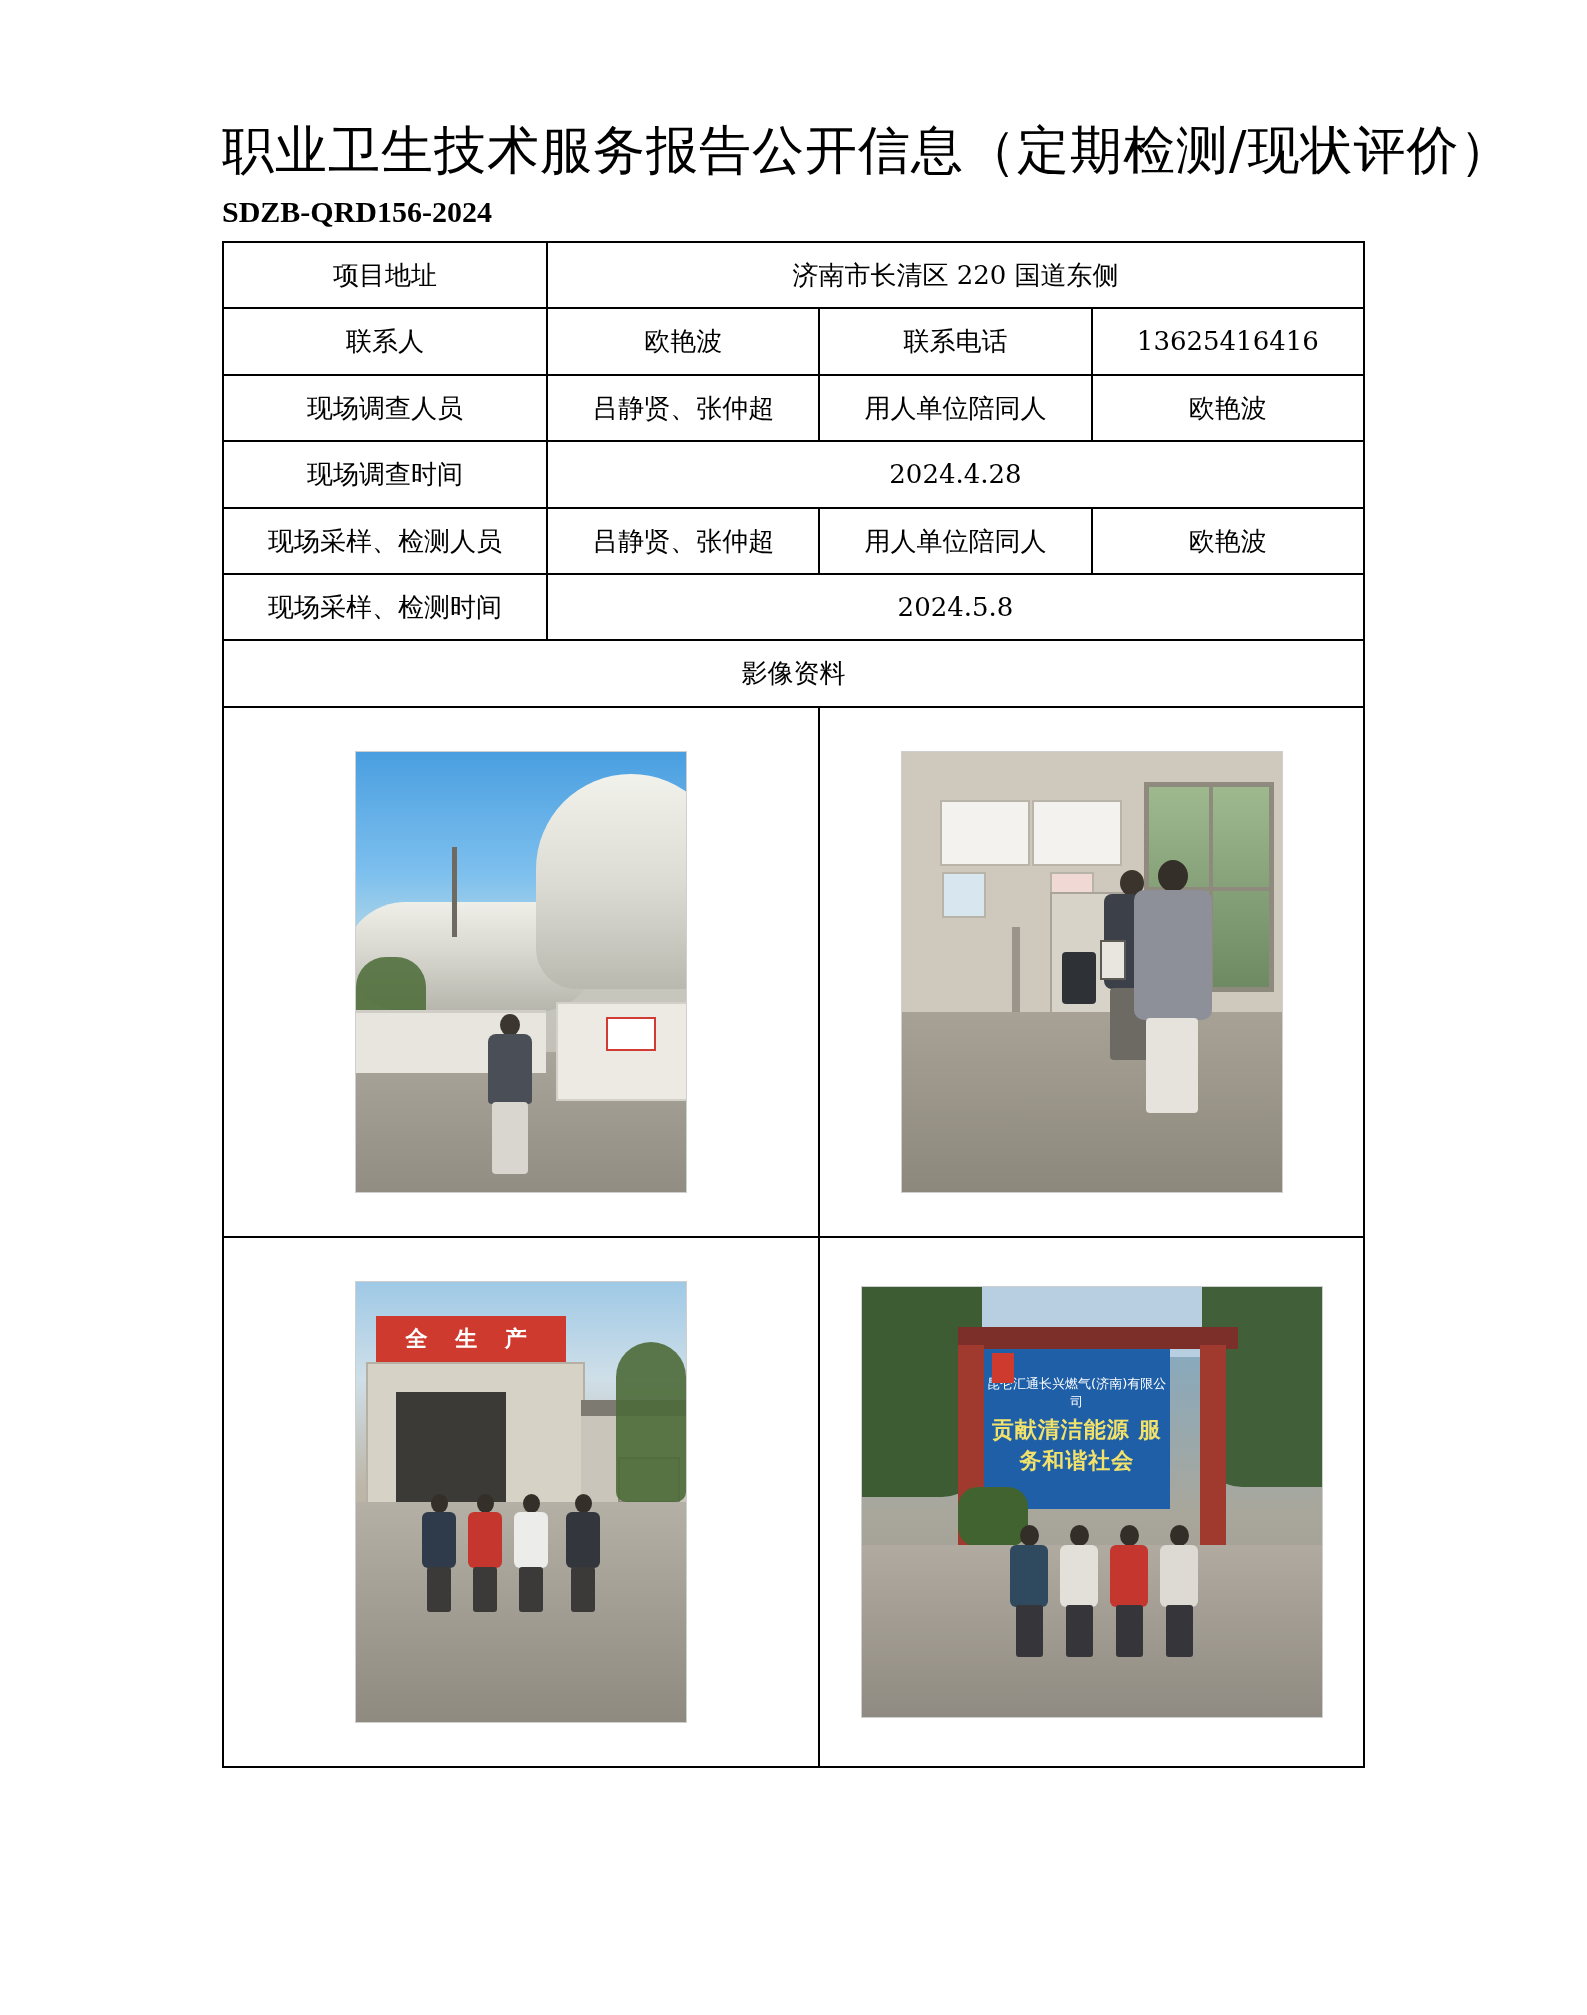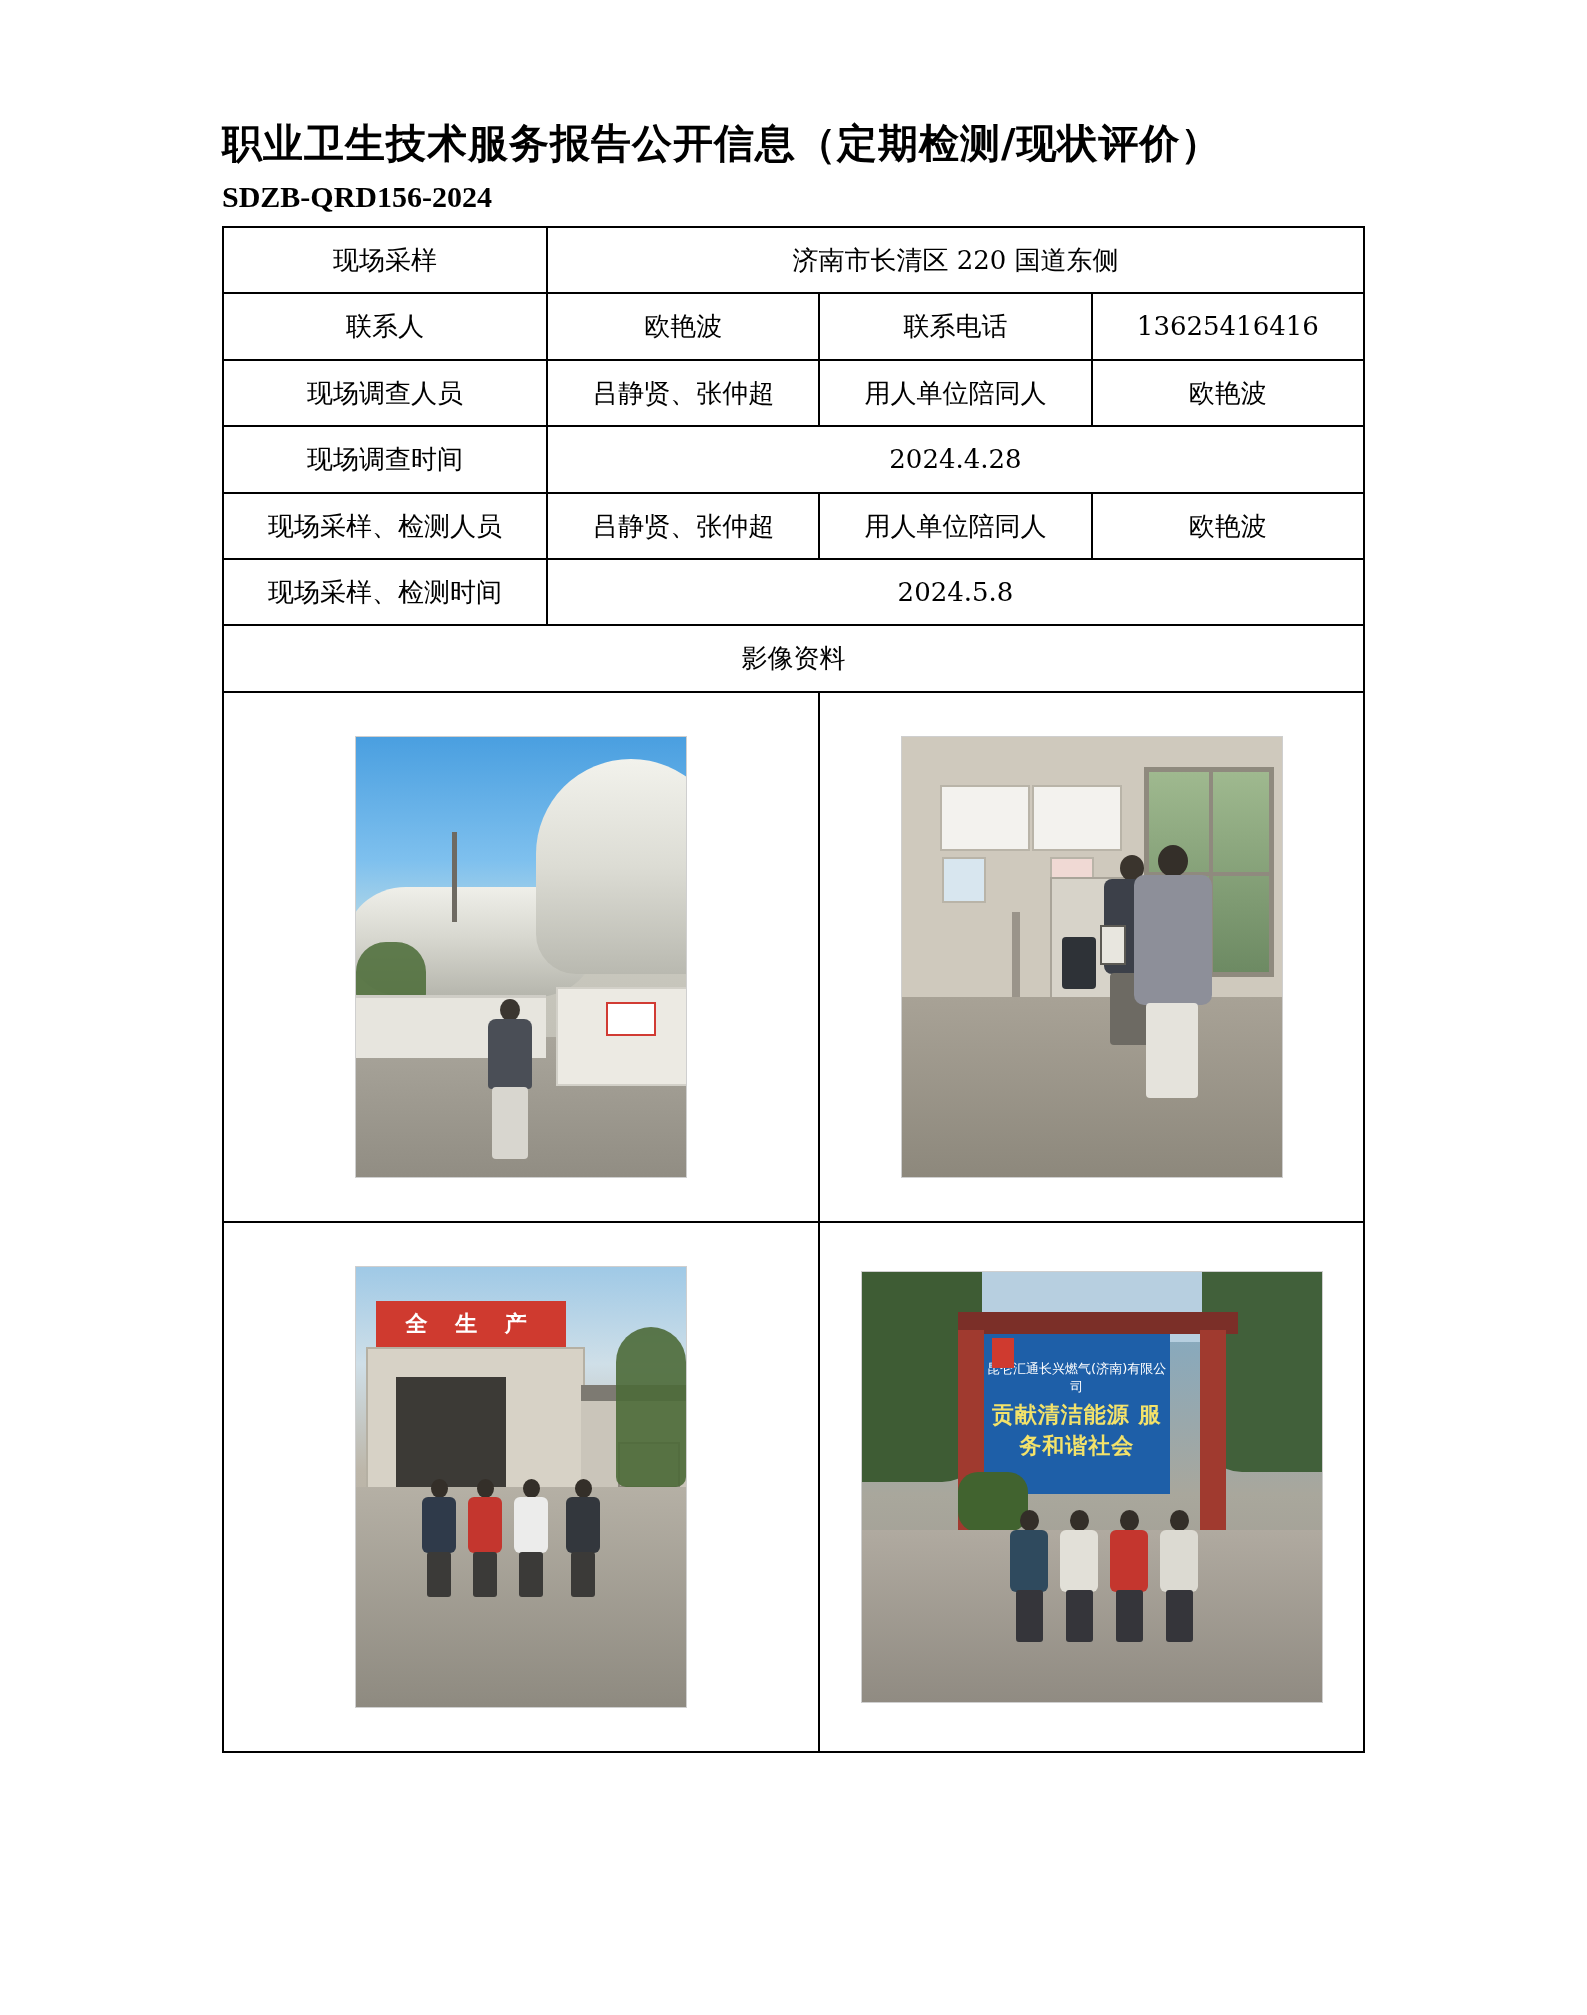--- a/index.html
+++ b/index.html
@@ -21,22 +21,22 @@
     box-sizing: border-box;
     padding: 0;
     position: relative;
   }
   .title-block {
     padding-top: 118px;
     padding-left: 222px;
     padding-right: 200px;
   }
   .doc-title {
-    font-size: 40px;
-    font-weight: bold;
+    font-size: 52px;
+    font-weight: normal;
     letter-spacing: 1px;
     line-height: 1.25;
     white-space: nowrap;
   }
   .doc-code {
     font-size: 30px;
     font-weight: bold;
     margin-top: 12px;
     padding-right: 35px;
     font-family: "Liberation Serif", "DejaVu Serif", serif;
@@ -195,21 +195,21 @@
 <div class="page">
 
   <div class="title-block">
     <div class="doc-title">职业卫生技术服务报告公开信息（定期检测/现状评价）</div>
     <div class="doc-code">SDZB-QRD156-2024</div>
   </div>
 
   <table class="main">
     <tbody>
       <tr>
-        <td class="label">现场采样</td>
+        <td class="label">项目地址</td>
         <td colspan="3">济南市长清区 220 国道东侧</td>
       </tr>
       <tr>
         <td class="label">联系人</td>
         <td>欧艳波</td>
         <td>联系电话</td>
         <td>13625416416</td>
       </tr>
       <tr>
         <td class="label">现场调查人员</td>

